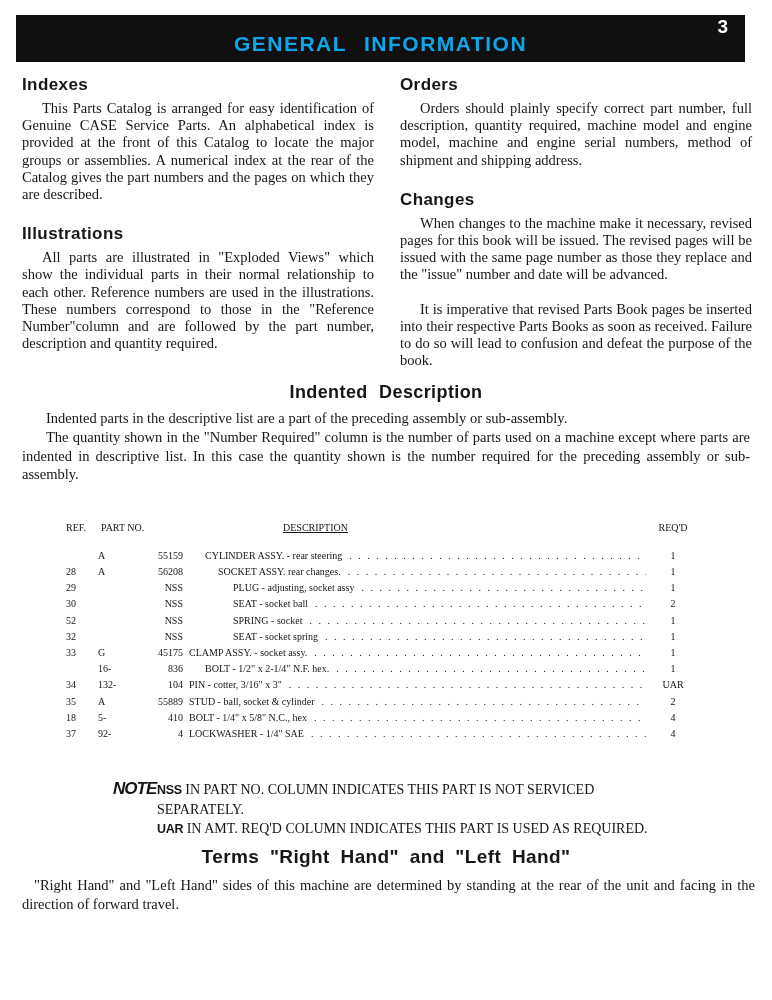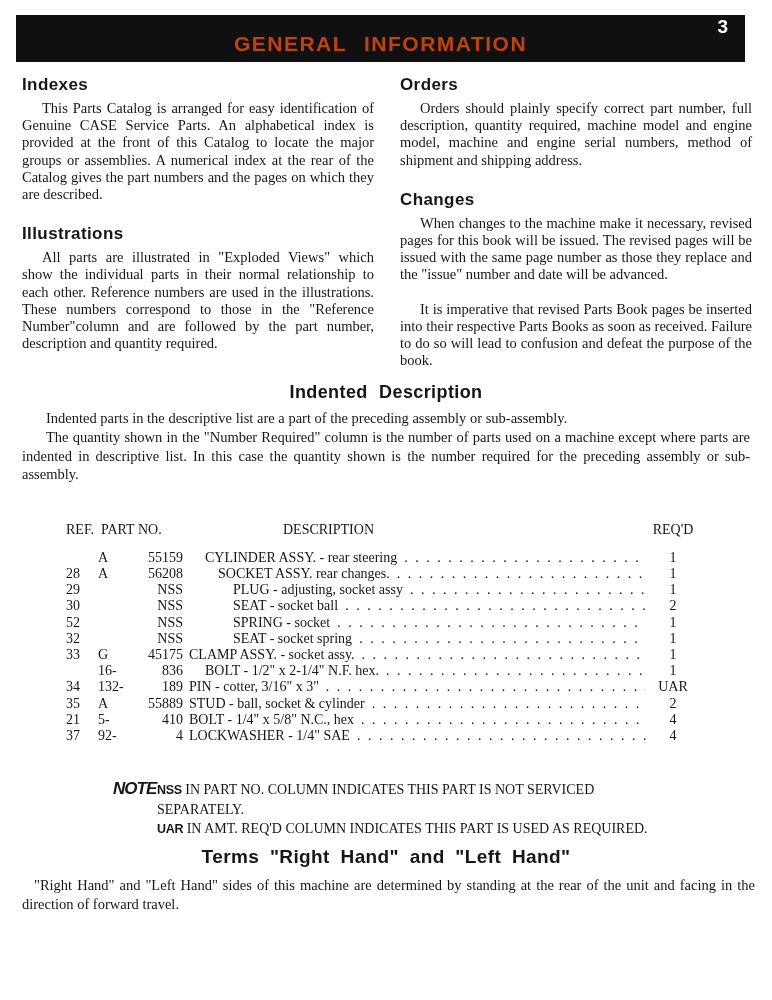--- a/index.html
+++ b/index.html
@@ -15,21 +15,21 @@
   }
   
   .header-bar {
     position: relative;
     margin: 15px 27px 0 16px;
     width: 729px; height: 47px;
     background: #101010;
     display: flex; align-items: flex-end; justify-content: center;
   }
   .header-title {
-    color: #c2410c;
+    color: #0ea5e9;
     font-family: "Liberation Sans", sans-serif;
     font-weight: bold;
     font-size: 21px;
     letter-spacing: 1.5px;
     word-spacing: 10px;
     padding-bottom: 6px;
   }
   .page-number {
     position: absolute; top: 1px; right: 17px;
     color: #ffffff;
@@ -64,35 +64,35 @@
   }
   .id-heading { font-size: 18px; word-spacing: 6px; margin-top: 13px; }
   .id-paras { margin: 6px 22px 0 22px; }
   .id-para {
     font-size: 14.5px;
     line-height: 18.6px;
     text-align: justify;
     text-indent: 24px;
   }
   
-  .parts-table { margin: 38px 0 0 66px; width: 630px; font-size: 14px; }
+  .parts-table { margin: 38px 0 0 66px; width: 630px; font-size: 10px; }
   .trow { display: flex; align-items: baseline; height: 16.2px; white-space: nowrap; }
   .thead { margin-bottom: 11px; height: 17px; }
   .c-ref    { width: 32px; text-align: left; flex: none; }
   .c-prefix { width: 38px; text-align: left; flex: none; }
   .c-part   { width: 47px; text-align: right; flex: none; }
   .c-desc   { flex: 1; min-width: 0; display: flex; align-items: baseline; margin-left: 6px; }
   .c-desc[data-indent="1"] { padding-left: 16px; }
   .c-desc[data-indent="2"] { padding-left: 29px; }
   .c-desc[data-indent="3"] { padding-left: 44px; }
   .desc-text { white-space: nowrap; }
   .dots { flex: 1; overflow: hidden; white-space: nowrap; margin: 0 4px 0 7px; letter-spacing: 2px; }
   .c-req { width: 46px; text-align: center; flex: none; }
   .h-partno { width: 85px; flex: none; padding-left: 3px; }
-  .h-desc { flex: 1; padding-left: 100px; }
+  .h-desc { flex: 1; padding-left: 100px; text-decoration: underline; }
   
   .note {
     position: relative;
     margin: 36px 0 0 113px;
     width: 556px;
     padding-left: 44px;
     font-size: 14px;
     line-height: 19px;
   }
   .note-label {
@@ -234,39 +234,39 @@
       <span class="c-part">836</span>
       <span class="c-desc" data-indent="1">
           <span class="desc-text">BOLT - 1/2" x 2-1/4" N.F. hex.</span>
           <span class="dots">. . . . . . . . . . . . . . . . . . . . . . . . . . . . . . . . . . . . . . . . . . . . . . . . . . . . . . . . . . . .</span>
         </span>
       <span class="c-req">1</span>
     </div>
     <div class="trow">
       <span class="c-ref">34</span>
       <span class="c-prefix">132-</span>
-      <span class="c-part">189</span>
+      <span class="c-part">104</span>
       <span class="c-desc" data-indent="0">
           <span class="desc-text">PIN - cotter, 3/16" x 3"</span>
           <span class="dots">. . . . . . . . . . . . . . . . . . . . . . . . . . . . . . . . . . . . . . . . . . . . . . . . . . . . . . . . . . . .</span>
         </span>
       <span class="c-req">UAR</span>
     </div>
     <div class="trow">
       <span class="c-ref">35</span>
       <span class="c-prefix">A</span>
       <span class="c-part">55889</span>
       <span class="c-desc" data-indent="0">
           <span class="desc-text">STUD - ball, socket &amp; cylinder</span>
           <span class="dots">. . . . . . . . . . . . . . . . . . . . . . . . . . . . . . . . . . . . . . . . . . . . . . . . . . . . . . . . . . . .</span>
         </span>
       <span class="c-req">2</span>
     </div>
     <div class="trow">
-      <span class="c-ref">21</span>
+      <span class="c-ref">18</span>
       <span class="c-prefix">5-</span>
       <span class="c-part">410</span>
       <span class="c-desc" data-indent="0">
           <span class="desc-text">BOLT - 1/4" x 5/8" N.C., hex</span>
           <span class="dots">. . . . . . . . . . . . . . . . . . . . . . . . . . . . . . . . . . . . . . . . . . . . . . . . . . . . . . . . . . . .</span>
         </span>
       <span class="c-req">4</span>
     </div>
     <div class="trow">
       <span class="c-ref">37</span>

